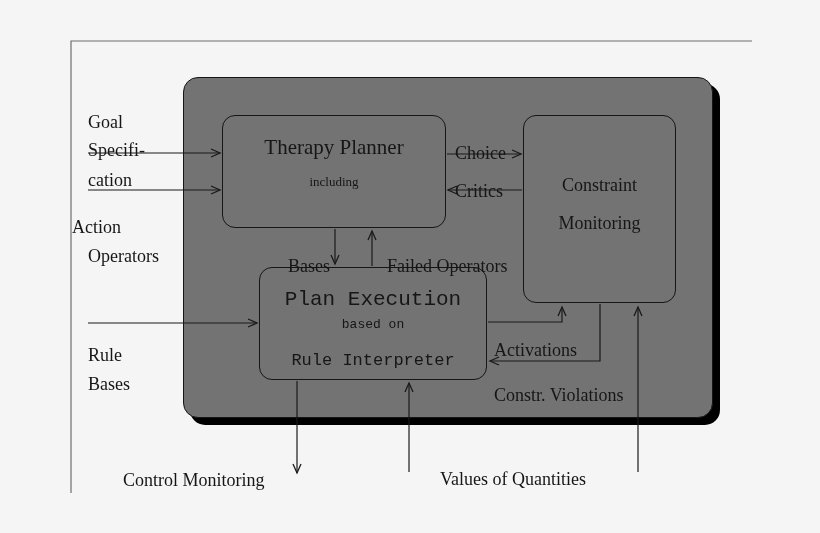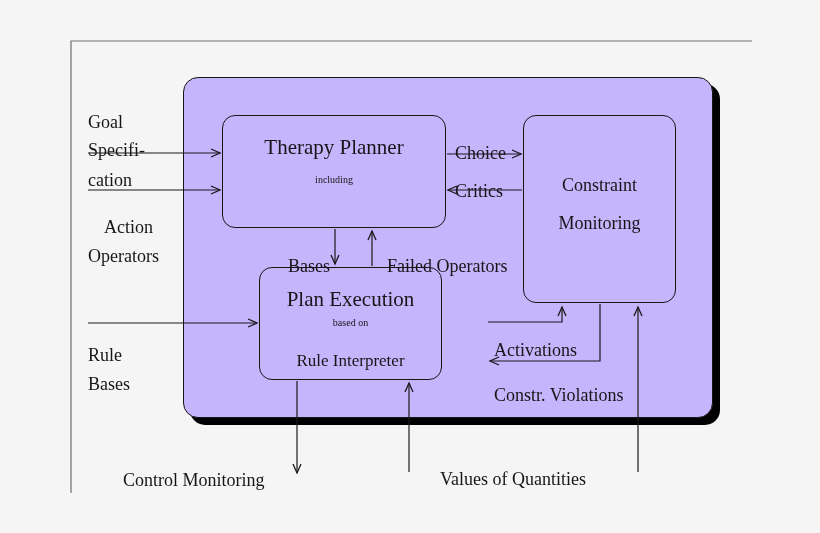--- a/index.html
+++ b/index.html
@@ -8,40 +8,40 @@
     background:#f5f5f5;
     font-family:"Liberation Serif","DejaVu Serif",serif;
     color:#161616;
     position:relative;
     overflow:hidden;
   }
   #stage{position:absolute;left:0;top:0;width:820px;height:533px;}
   #wires{position:absolute;left:0;top:0;width:820px;height:533px;z-index:2;}
   .box{
     position:absolute;
-    background:#c4b5fd;
+    background:#737373;
     border:1.6px solid #161616;
     border-radius:13px;
     box-sizing:border-box;
   }
   #outer-box{
     left:183px;top:77px;width:530px;height:341px;
     border-radius:15px;
     box-shadow:7px 7px 0 0 #000000;
     z-index:1;
   }
   #tp-box{left:222px;top:115px;width:224px;height:113px;z-index:3;}
   #cm-box{left:523px;top:115px;width:153px;height:188px;z-index:3;}
-  #pe-box{left:259px;top:267px;width:183px;height:113px;z-index:3;}
+  #pe-box{left:259px;top:267px;width:228px;height:113px;z-index:3;font-family:Liberation Mono, monospace;}
   .box-line{
     position:absolute;left:0;width:100%;
     text-align:center;white-space:nowrap;line-height:1;
   }
   .t-title{font-size:21px;}
-  .t-small{font-size:10px;}
+  .t-small{font-size:13px;}
   .t-mid{font-size:17px;}
   .t-cm{font-size:18px;}
   .lbl{
     position:absolute;
     font-size:18px;line-height:20px;white-space:nowrap;
     z-index:4;
     margin-top:12px;
   }
 </style>
 </head>
@@ -91,21 +91,21 @@
   <div class="box" id="pe-box">
     <div class="box-line t-title" style="top:21px">Plan Execution</div>
     <div class="box-line t-small" style="top:50px">based on</div>
     <div class="box-line t-mid" style="top:84px">Rule Interpreter</div>
   </div>
 
   <div class="lbl" style="left:88px;top:100px">Goal</div>
   <div class="lbl" style="left:88px;top:128px">Specifi-</div>
   <div class="lbl" style="left:88px;top:158px">cation</div>
 
-  <div class="lbl" style="left:104px;top:205px">Action</div>
+  <div class="lbl" style="left:72px;top:205px">Action</div>
   <div class="lbl" style="left:88px;top:234px">Operators</div>
 
   <div class="lbl" style="left:88px;top:333px">Rule</div>
   <div class="lbl" style="left:88px;top:362px">Bases</div>
 
   <div class="lbl" style="left:455px;top:131px">Choice</div>
   <div class="lbl" style="left:455px;top:169px">Critics</div>
   <div class="lbl" style="left:288px;top:244px">Bases</div>
   <div class="lbl" style="left:387px;top:244px">Failed Operators</div>
   <div class="lbl" style="left:494px;top:328px">Activations</div>

